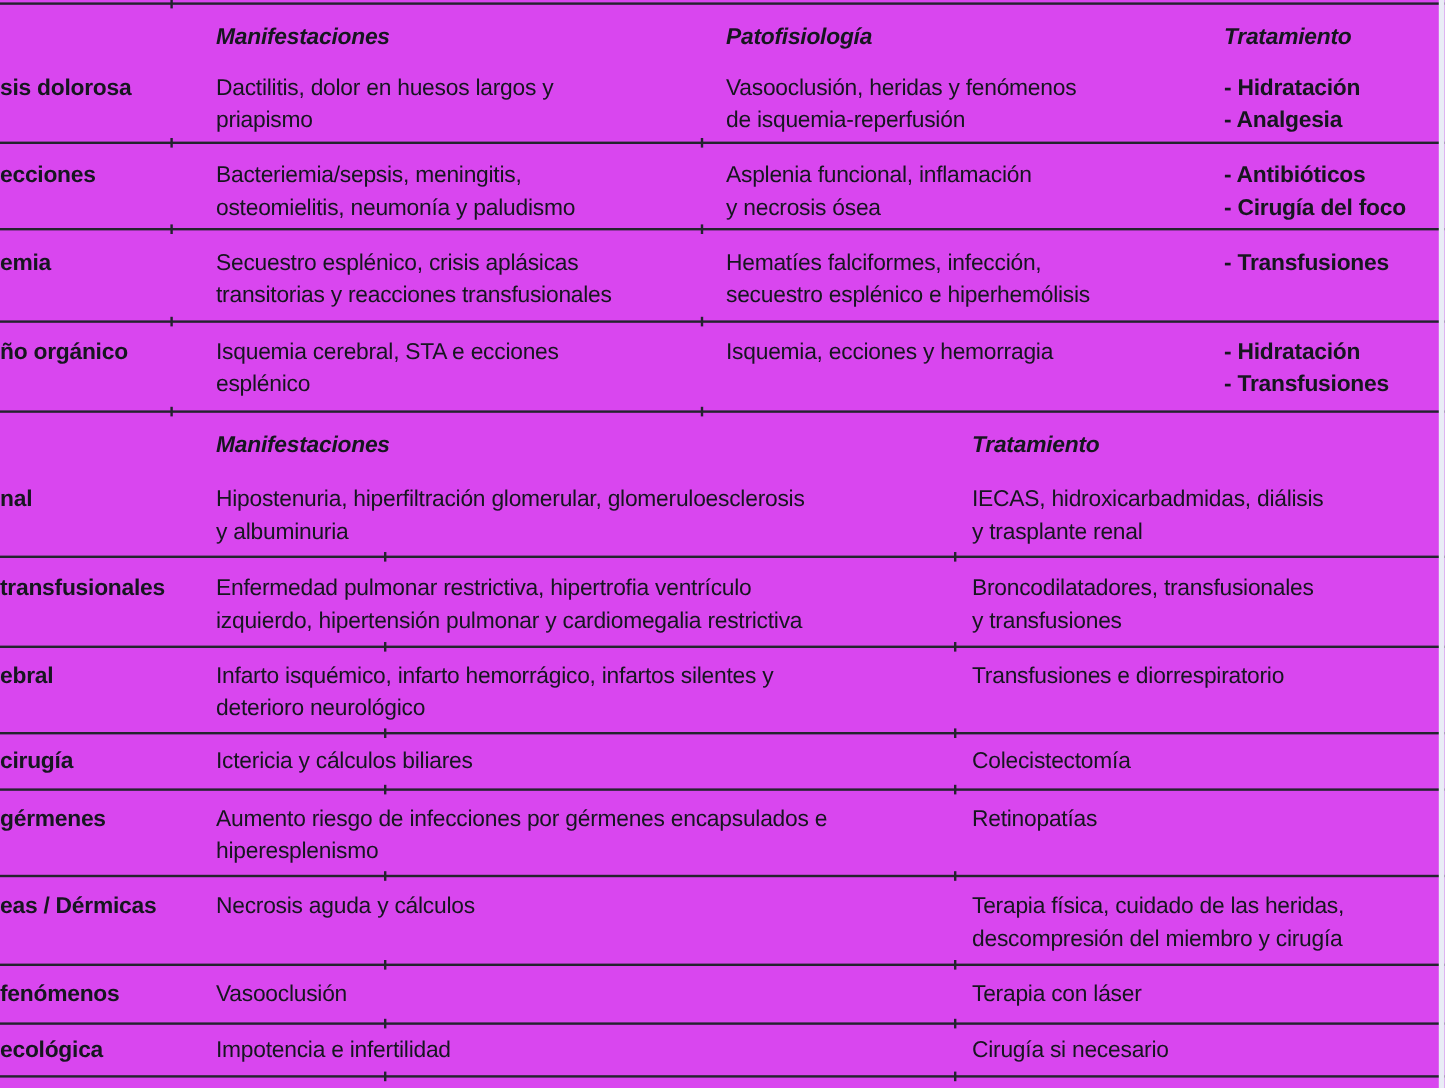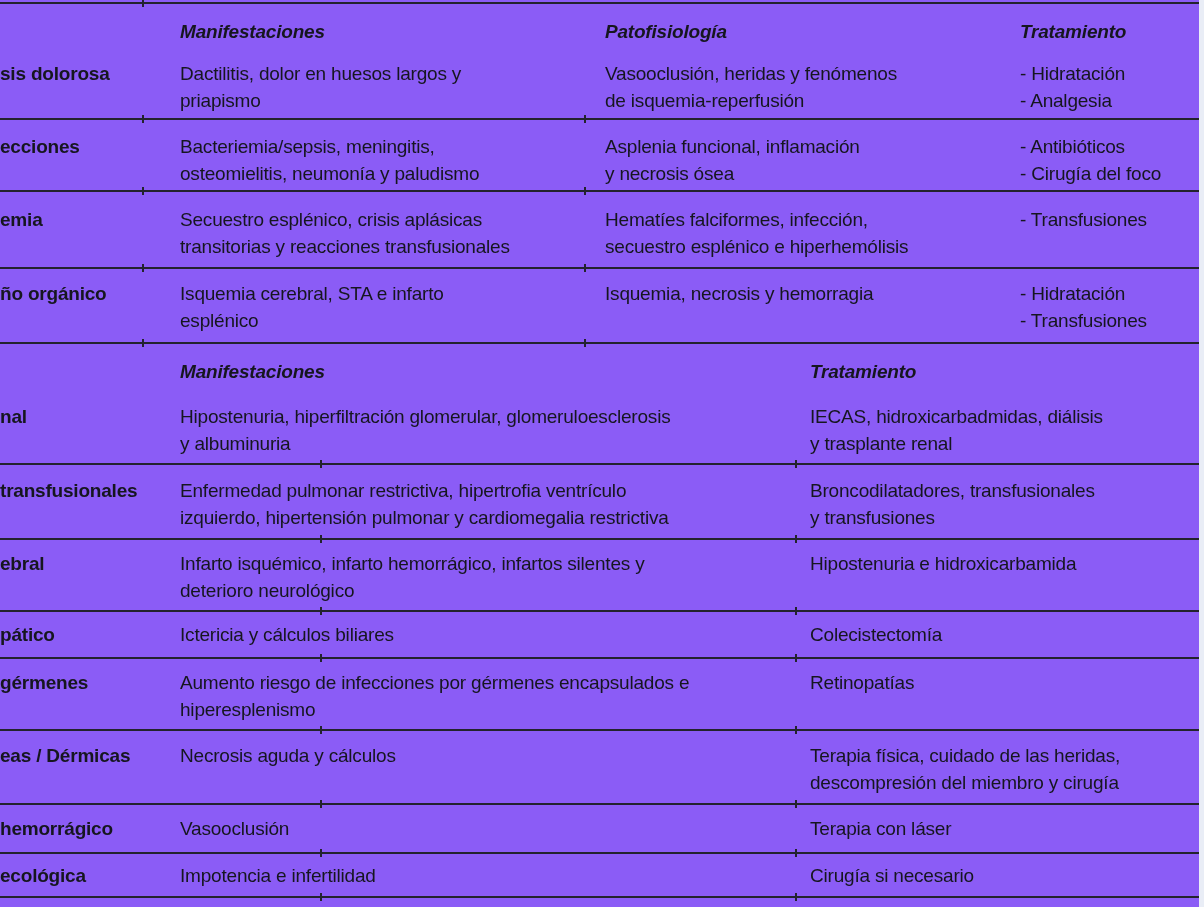--- a/index.html
+++ b/index.html
@@ -1,32 +1,32 @@
 <!DOCTYPE html>
 <html><head>
 <meta charset="utf-8">
 <style>
   html,body{margin:0;padding:0;background:#ccd5e9;}
   .page{
     position:relative;width:1204px;height:907px;overflow:hidden;
-    background:#8b5cf6;color:#16161f;
+    background:#d946ef;color:#16161f;
     font-family:"Liberation Sans","DejaVu Sans",sans-serif;
   }
   .rule{position:absolute;left:0;width:1204px;height:2px;background:#23232e;}
   .tick{position:absolute;top:-3px;width:2px;height:8px;background:#23232e;}
   .row{position:absolute;left:0;width:1204px;}
   .cell{
     position:absolute;top:0;
     font-size:19px;line-height:27px;letter-spacing:-0.2px;
     white-space:pre-line;
   }
   .label{left:0;width:168px;font-weight:bold;}
   .manif{left:180px;width:420px;}
   .pato{left:605px;width:405px;}
-  .trat{left:1020px;width:184px;}
+  .trat{left:1020px;width:184px;font-weight:bold;}
   .manif2{left:180px;width:615px;}
   .trat2{left:810px;width:392px;}
   .header .cell{font-style:italic;font-weight:bold;}
   .edge{position:absolute;right:0;top:0;width:5px;height:907px;background:#e9edf6;}
 </style>
 </head>
 <body>
 
 <div class="page">
 
@@ -76,23 +76,23 @@
 secuestro esplénico e hiperhemólisis</div>
     <div class="cell trat">- Transfusiones</div>
   </div>
   <div class="rule" style="top:267px">
       <i class="tick" style="left:142px"></i>
       <i class="tick" style="left:584px"></i>
     </div>
 
   <div class="row" style="top:280px">
     <div class="cell label">ño orgánico</div>
-    <div class="cell manif">Isquemia cerebral, STA e infarto
+    <div class="cell manif">Isquemia cerebral, STA e ecciones
 esplénico</div>
-    <div class="cell pato">Isquemia, necrosis y hemorragia</div>
+    <div class="cell pato">Isquemia, ecciones y hemorragia</div>
     <div class="cell trat">- Hidratación
 - Transfusiones</div>
   </div>
   <div class="rule" style="top:342px">
       <i class="tick" style="left:142px"></i>
       <i class="tick" style="left:584px"></i>
     </div>
 
   <div class="row header" style="top:358px">
     <div class="cell manif2">Manifestaciones</div>
@@ -120,29 +120,29 @@
   </div>
   <div class="rule" style="top:538px">
       <i class="tick" style="left:320px"></i>
       <i class="tick" style="left:795px"></i>
     </div>
 
   <div class="row" style="top:550px">
     <div class="cell label">ebral</div>
     <div class="cell manif2">Infarto isquémico, infarto hemorrágico, infartos silentes y
 deterioro neurológico</div>
-    <div class="cell trat2">Hipostenuria e hidroxicarbamida</div>
+    <div class="cell trat2">Transfusiones e diorrespiratorio</div>
   </div>
   <div class="rule" style="top:610px">
       <i class="tick" style="left:320px"></i>
       <i class="tick" style="left:795px"></i>
     </div>
 
   <div class="row" style="top:621px">
-    <div class="cell label">pático</div>
+    <div class="cell label">cirugía</div>
     <div class="cell manif2">Ictericia y cálculos biliares</div>
     <div class="cell trat2">Colecistectomía</div>
   </div>
   <div class="rule" style="top:657px">
       <i class="tick" style="left:320px"></i>
       <i class="tick" style="left:795px"></i>
     </div>
 
   <div class="row" style="top:669px">
     <div class="cell label">gérmenes</div>
@@ -160,21 +160,21 @@
     <div class="cell manif2">Necrosis aguda y cálculos</div>
     <div class="cell trat2">Terapia física, cuidado de las heridas,
 descompresión del miembro y cirugía</div>
   </div>
   <div class="rule" style="top:803px">
       <i class="tick" style="left:320px"></i>
       <i class="tick" style="left:795px"></i>
     </div>
 
   <div class="row" style="top:815px">
-    <div class="cell label">hemorrágico</div>
+    <div class="cell label">fenómenos</div>
     <div class="cell manif2">Vasooclusión</div>
     <div class="cell trat2">Terapia con láser</div>
   </div>
   <div class="rule" style="top:852px">
       <i class="tick" style="left:320px"></i>
       <i class="tick" style="left:795px"></i>
     </div>
 
   <div class="row" style="top:862px">
     <div class="cell label">ecológica</div>

